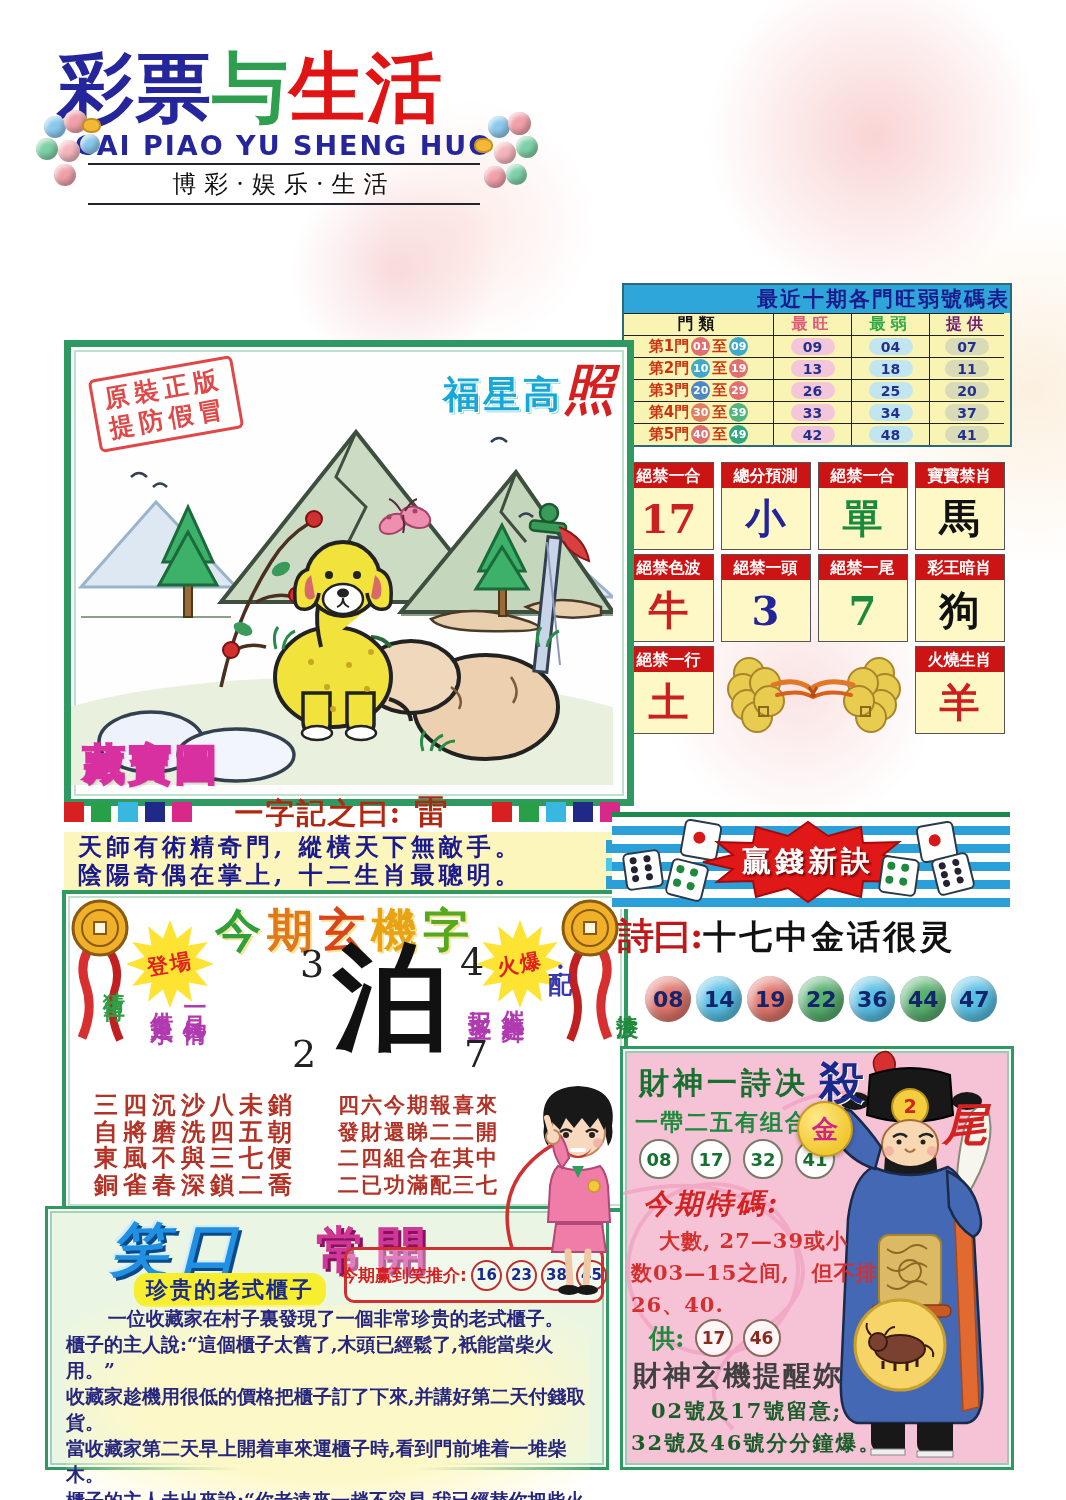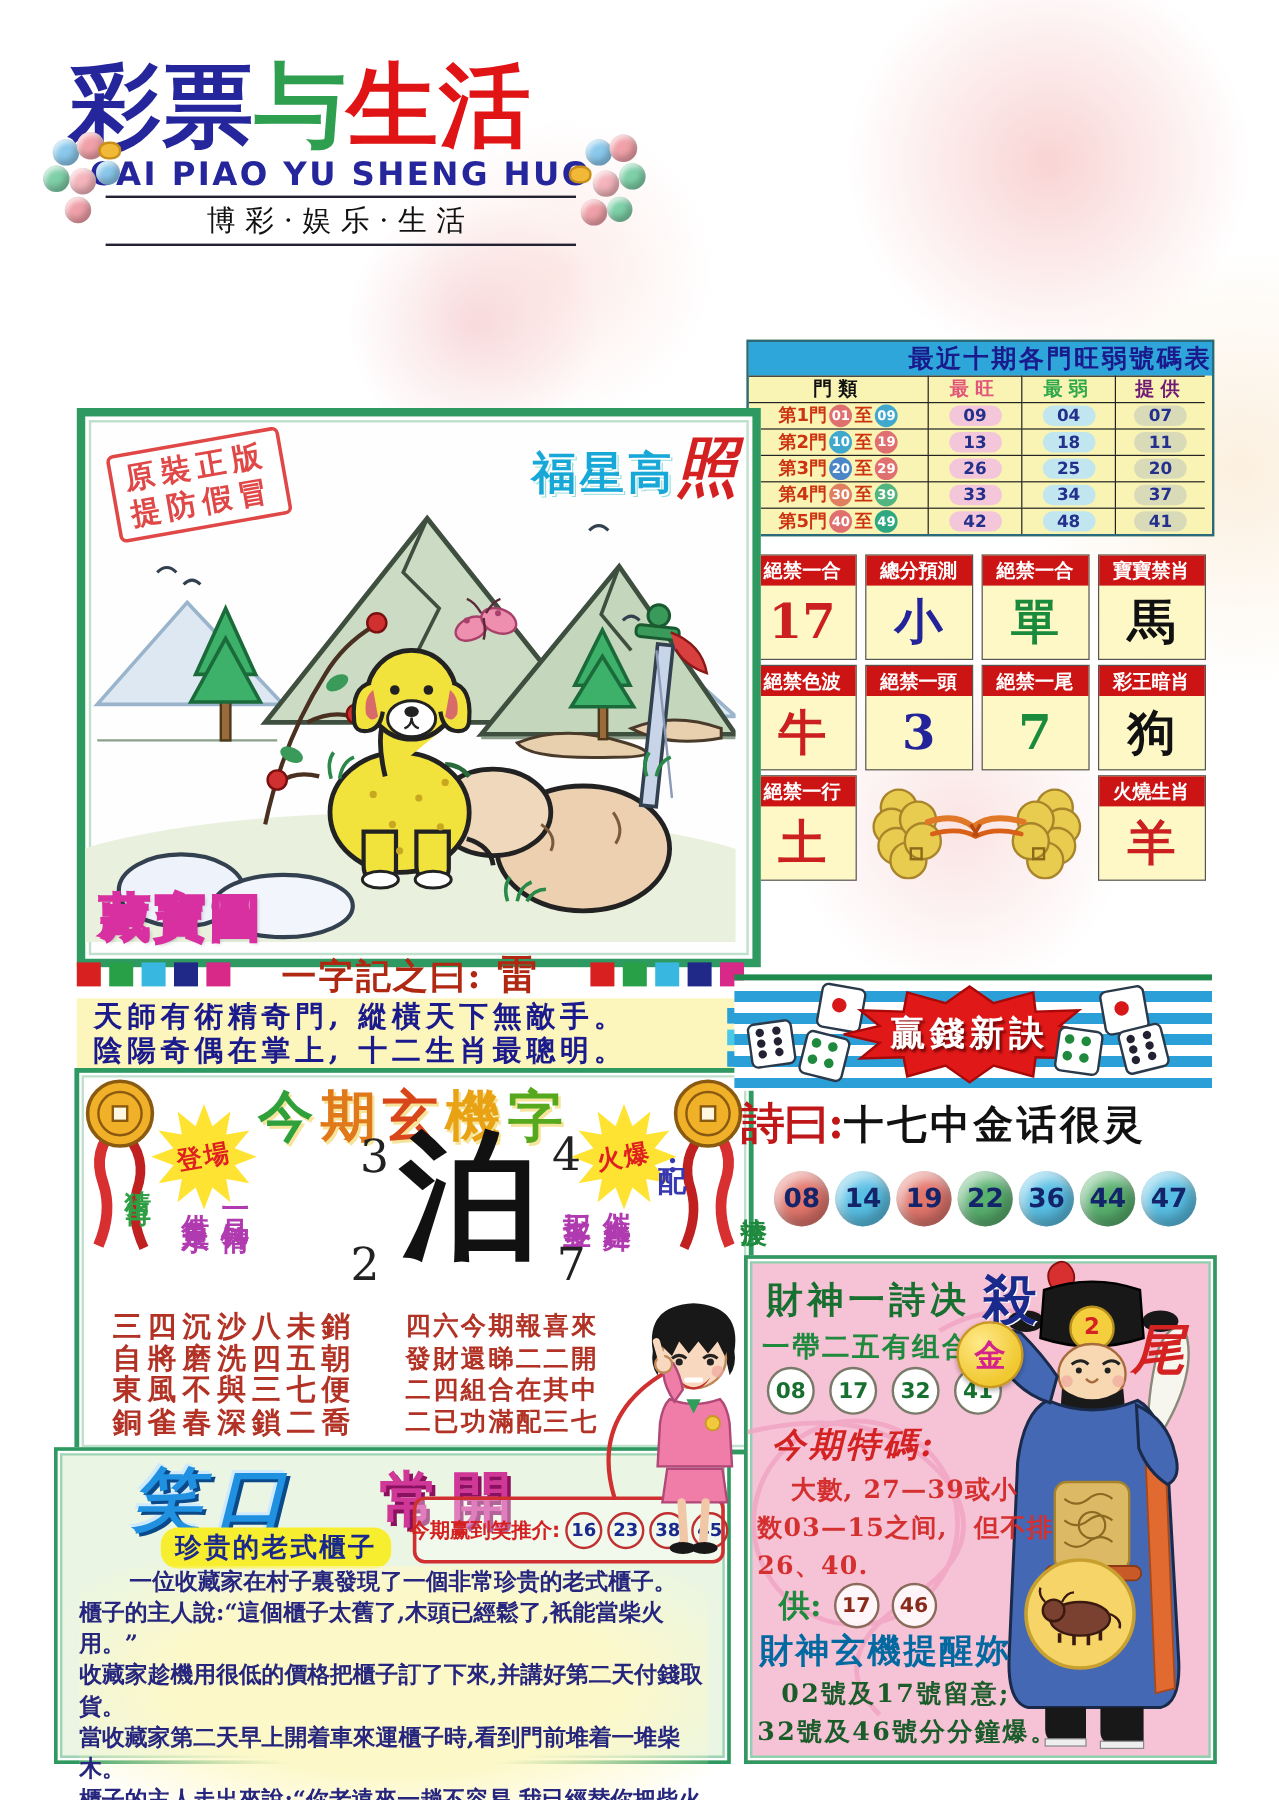--- a/index.html
+++ b/index.html
@@ -78,21 +78,21 @@
   .f-combo{left:12px;top:58px;font-size:23px;font-weight:bold;color:#1f8a3d;letter-spacing:2px;}
   .f-circles{left:16px;top:90px;display:flex;gap:12px;}
   .fcirc{width:36px;height:36px;border-radius:50%;border:2px solid #7a7a6a;background:#fff;color:#17702f;
     font-weight:bold;font-size:18px;display:flex;align-items:center;justify-content:center;}
   .f-special{left:20px;top:136px;font-family:"DejaVu Serif",serif;font-style:italic;font-weight:bold;font-size:28px;color:#d42222;letter-spacing:3px;}
   .f-red{color:#d43030;font-weight:bold;font-size:21px;font-family:"DejaVu Serif",serif;letter-spacing:1px;}
   .f-offer{left:26px;top:270px;display:flex;align-items:center;gap:10px;}
   .f-offer-label{color:#1f8a3d;font-weight:bold;font-size:26px;font-family:"DejaVu Serif",serif;}
   .fcirc2{width:34px;height:34px;border-radius:50%;border:2px solid #8a6a5a;background:rgba(255,255,255,.85);
     color:#8a2a1a;font-weight:bold;font-size:17px;display:flex;align-items:center;justify-content:center;}
-  .f-remind{left:10px;top:308px;font-family:"DejaVu Serif",serif;font-weight:bold;font-size:28px;color:#0369a1;letter-spacing:2px;}
+  .f-remind{left:10px;top:308px;font-family:"DejaVu Serif",serif;font-weight:bold;font-size:28px;color:#404040;letter-spacing:2px;}
   .f-green-line{color:#1a5c2a;font-weight:bold;font-size:21px;font-family:"DejaVu Serif",serif;letter-spacing:2px;}
   .f-kill{left:196px;top:4px;font-family:"DejaVu Serif",serif;font-weight:bold;font-size:45px;color:#1a2a8c;text-shadow:1px 1px 0 #fff;}
   .f-tail{left:320px;top:46px;font-family:"DejaVu Serif",serif;font-style:italic;font-weight:bold;font-size:45px;color:#d42222;}
   .f-goldcoin{left:174px;top:52px;width:52px;height:52px;border-radius:50%;
     background:radial-gradient(circle at 35% 30%,#ffe98a,#f0c830 70%);border:2px solid #c89820;
     display:flex;align-items:center;justify-content:center;color:#d4238c;font-weight:bold;font-size:26px;
     font-family:"DejaVu Serif",serif;box-shadow:0 2px 4px rgba(0,0,0,.3);}
   .f-hatnum{left:267px;top:46px;width:40px;text-align:center;color:#d42222;font-weight:bold;font-size:19px;}
 
   

